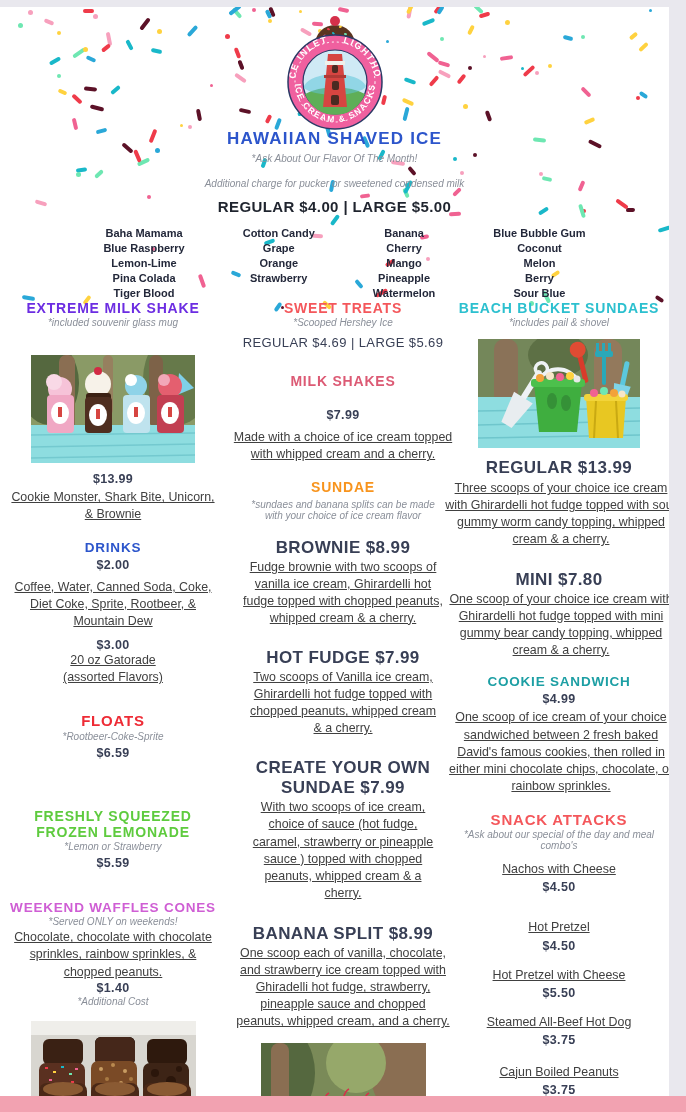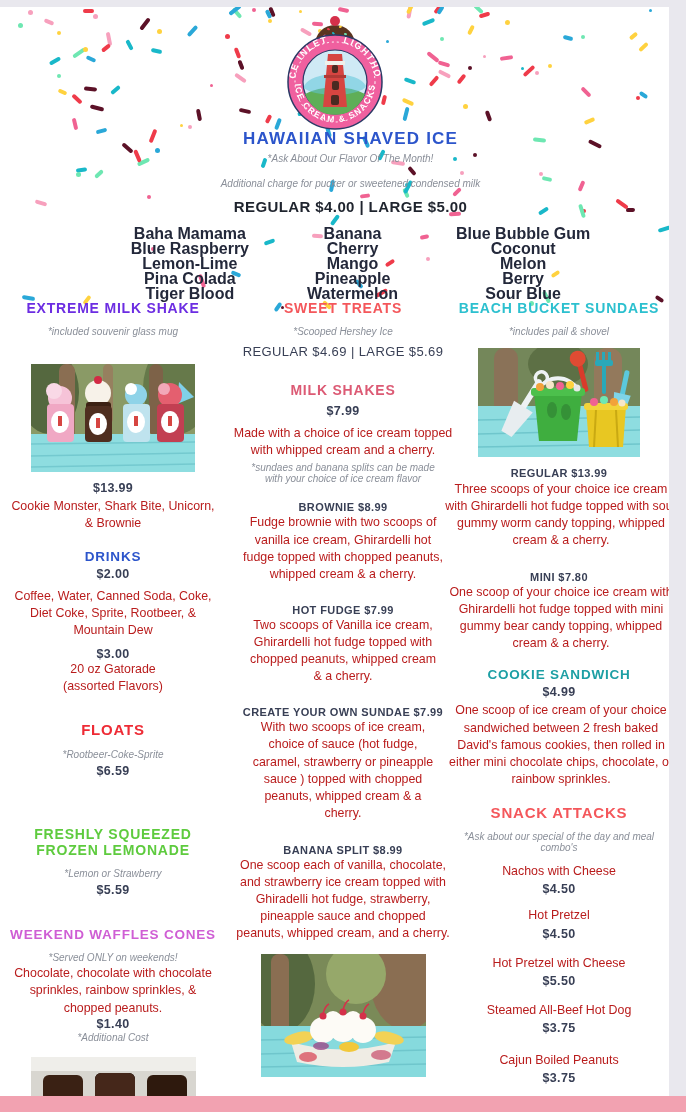--- a/index.html
+++ b/index.html
@@ -14,50 +14,50 @@
     background:#ffffff;overflow:hidden;
   }
   .pink-footer{
     position:absolute;left:0;bottom:0;width:686px;height:16px;
     background:#f2a2b1;z-index:5;
   }
   .confetti{position:absolute;left:0;top:0;width:669px;height:310px;z-index:0;pointer-events:none;}
   .confetti i{position:absolute;display:block;}
 
   .logo-wrap{position:absolute;left:0;top:2px;width:669px;text-align:center;z-index:2;}
-  .hdr{position:absolute;left:0;top:122px;width:669px;text-align:center;z-index:2;padding-left:16px;}
+  .hdr{position:absolute;left:0;top:122px;width:669px;text-align:center;z-index:2;}
   .hdr-title{font-size:17px;font-weight:bold;letter-spacing:1.2px;color:#2c55cb;}
   .hdr-note{font-size:10px;font-style:italic;color:#8a8f99;margin-top:4px;}
   .hdr-price{font-size:15px;font-weight:bold;color:#1f242e;letter-spacing:.4px;margin-top:9px;}
   .flavors{display:flex;justify-content:center;gap:38px;margin-top:11px;}
   .flavors .fcol{display:flex;flex-direction:column;gap:0;}
-  .flavors span{font-size:16px;font-weight:bold;color:#23283a;line-height:15px;text-align:center;margin-left:20px;}
+  .flavors span{font-size:11px;font-weight:bold;color:#23283a;line-height:15px;text-align:center;margin-left:20px;}
 
   .col{position:absolute;z-index:1;text-align:center;}
   .col-left{left:10px;top:291px;width:206px;}
   .col-mid{left:232px;top:291px;width:222px;}
   .col-right{left:450px;top:291px;width:218px;}
 
   .h-sec{font-weight:bold;letter-spacing:.8px;font-size:14px;line-height:1.15;}
   .c-purple{color:#6c2de2;}
   .c-blue{color:#2c55cb;font-size:13.5px;}
   .c-red{color:#ee2b35;font-size:15px;}
   .c-green{color:#5ecb3e;}
   .c-orchid{color:#cf5ed4;font-size:13.5px;}
   .c-coral{color:#f4575b;}
   .c-rose{color:#dc5a74;}
   .c-orange{color:#f8941d;}
   .c-cyan{color:#2cc0cf;}
   .c-teal{color:#1d9fa4;font-size:13.5px;}
   .c-coral-lg{color:#f4575b;font-size:15px;}
 
-  .note{font-size:10px;font-style:italic;color:#8a8f99;margin-top:10px;}
+  .note{font-size:10px;font-style:italic;color:#8a8f99;margin-top:1px;}
   .price{font-size:12.5px;font-weight:bold;color:#383f55;letter-spacing:.3px;}
-  .body-t{font-size:12.4px;color:#b91c1c;line-height:1.38;}
-  .item-head{font-size:11px;font-weight:bold;color:#383f55;letter-spacing:.4px;}
+  .body-t{font-size:12.4px;color:#404040;line-height:1.38;text-decoration:underline;}
+  .item-head{font-size:17px;font-weight:bold;color:#383f55;letter-spacing:.4px;}
   .bold-line{font-size:13px;font-weight:normal;color:#383f55;letter-spacing:.4px;}
   .photo{margin:0 auto;overflow:hidden;position:relative;}
   .wide{width:234px;margin-left:-6px;}
 
   .snack-item{margin-bottom:11px;}
   .snack-item .price{margin-top:2px;}
 </style>
 </head>
 <body>
 
@@ -264,20 +264,26 @@
     <div class="hdr-price">REGULAR $4.00 | LARGE $5.00</div>
     <div class="flavors">
       <div class="fcol">
         <span>Baha Mamama</span>
         <span>Blue Raspberry</span>
         <span>Lemon-Lime</span>
         <span>Pina Colada</span>
         <span>Tiger Blood</span>
       </div>
       <div class="fcol">
+        <span>Cotton Candy</span>
+        <span>Grape</span>
+        <span>Orange</span>
+        <span>Strawberry</span>
+      </div>
+      <div class="fcol">
         <span>Banana</span>
         <span>Cherry</span>
         <span>Mango</span>
         <span>Pineapple</span>
         <span>Watermelon</span>
       </div>
       <div class="fcol">
         <span>Blue Bubble Gum</span>
         <span>Coconut</span>
         <span>Melon</span>
@@ -404,23 +410,24 @@
       </svg>
     </div>
   </div>
 
   <div class="col col-mid">
     <div class="h-sec c-coral" style="margin-top:2px">SWEET TREATS</div>
     <div class="note">*Scooped Hershey Ice</div>
     <div class="bold-line" style="margin-top:7px">REGULAR $4.69 | LARGE $5.69</div>
 
     <div class="h-sec c-rose" style="margin-top:23px">MILK SHAKES</div>
-    <div class="price" style="margin-top:6px">$7.99</div>
+    <div class="price" style="margin-top:19px">$7.99</div>
     <div class="body-t" style="margin-top:7px">Made with a choice of ice cream topped with whipped cream and a cherry.</div>
 
+    <div class="h-sec c-orange" style="margin-top:16px">SUNDAE</div>
     <div class="note" style="width:200px;margin:3px auto 0">*sundaes and banana splits can be made with your choice of ice cream flavor</div>
 
     <div style="margin-top:17px">
       <div class="item-head">BROWNIE $8.99</div>
       <div class="body-t" style="width:200px;margin:1px auto 0">Fudge brownie with two scoops of vanilla ice cream, Ghirardelli hot fudge topped with chopped peanuts, whipped cream &amp; a cherry.</div>
     </div>
     <div style="margin-top:21px">
       <div class="item-head">HOT FUDGE $7.99</div>
       <div class="body-t" style="width:186px;margin:1px auto 0">Two scoops of Vanilla ice cream, Ghirardelli hot fudge topped with chopped peanuts, whipped cream &amp; a cherry.</div>
     </div>
@@ -533,21 +540,21 @@
     <div class="body-t wide" style="margin-top:3px">One scoop of ice cream of your choice sandwiched between 2 fresh baked David's famous cookies, then rolled in either mini chocolate chips, chocolate, or rainbow sprinkles.</div>
 
     <div class="h-sec c-coral-lg" style="margin-top:16px">SNACK ATTACKS</div>
     <div class="note">*Ask about our special of the day and meal combo's</div>
 
     <div style="margin-top:10px">
       <div class="snack-item">
         <div class="body-t">Nachos with Cheese</div>
         <div class="price">$4.50</div>
       </div>
-      <div class="snack-item" style="margin-top:11px">
+      <div class="snack-item" style="margin-top:25px">
         <div class="body-t">Hot Pretzel</div>
         <div class="price">$4.50</div>
       </div>
       <div class="snack-item" style="margin-top:14px">
         <div class="body-t">Hot Pretzel  with Cheese</div>
         <div class="price">$5.50</div>
       </div>
       <div class="snack-item" style="margin-top:14px">
         <div class="body-t">Steamed  All-Beef Hot Dog</div>
         <div class="price">$3.75</div>

